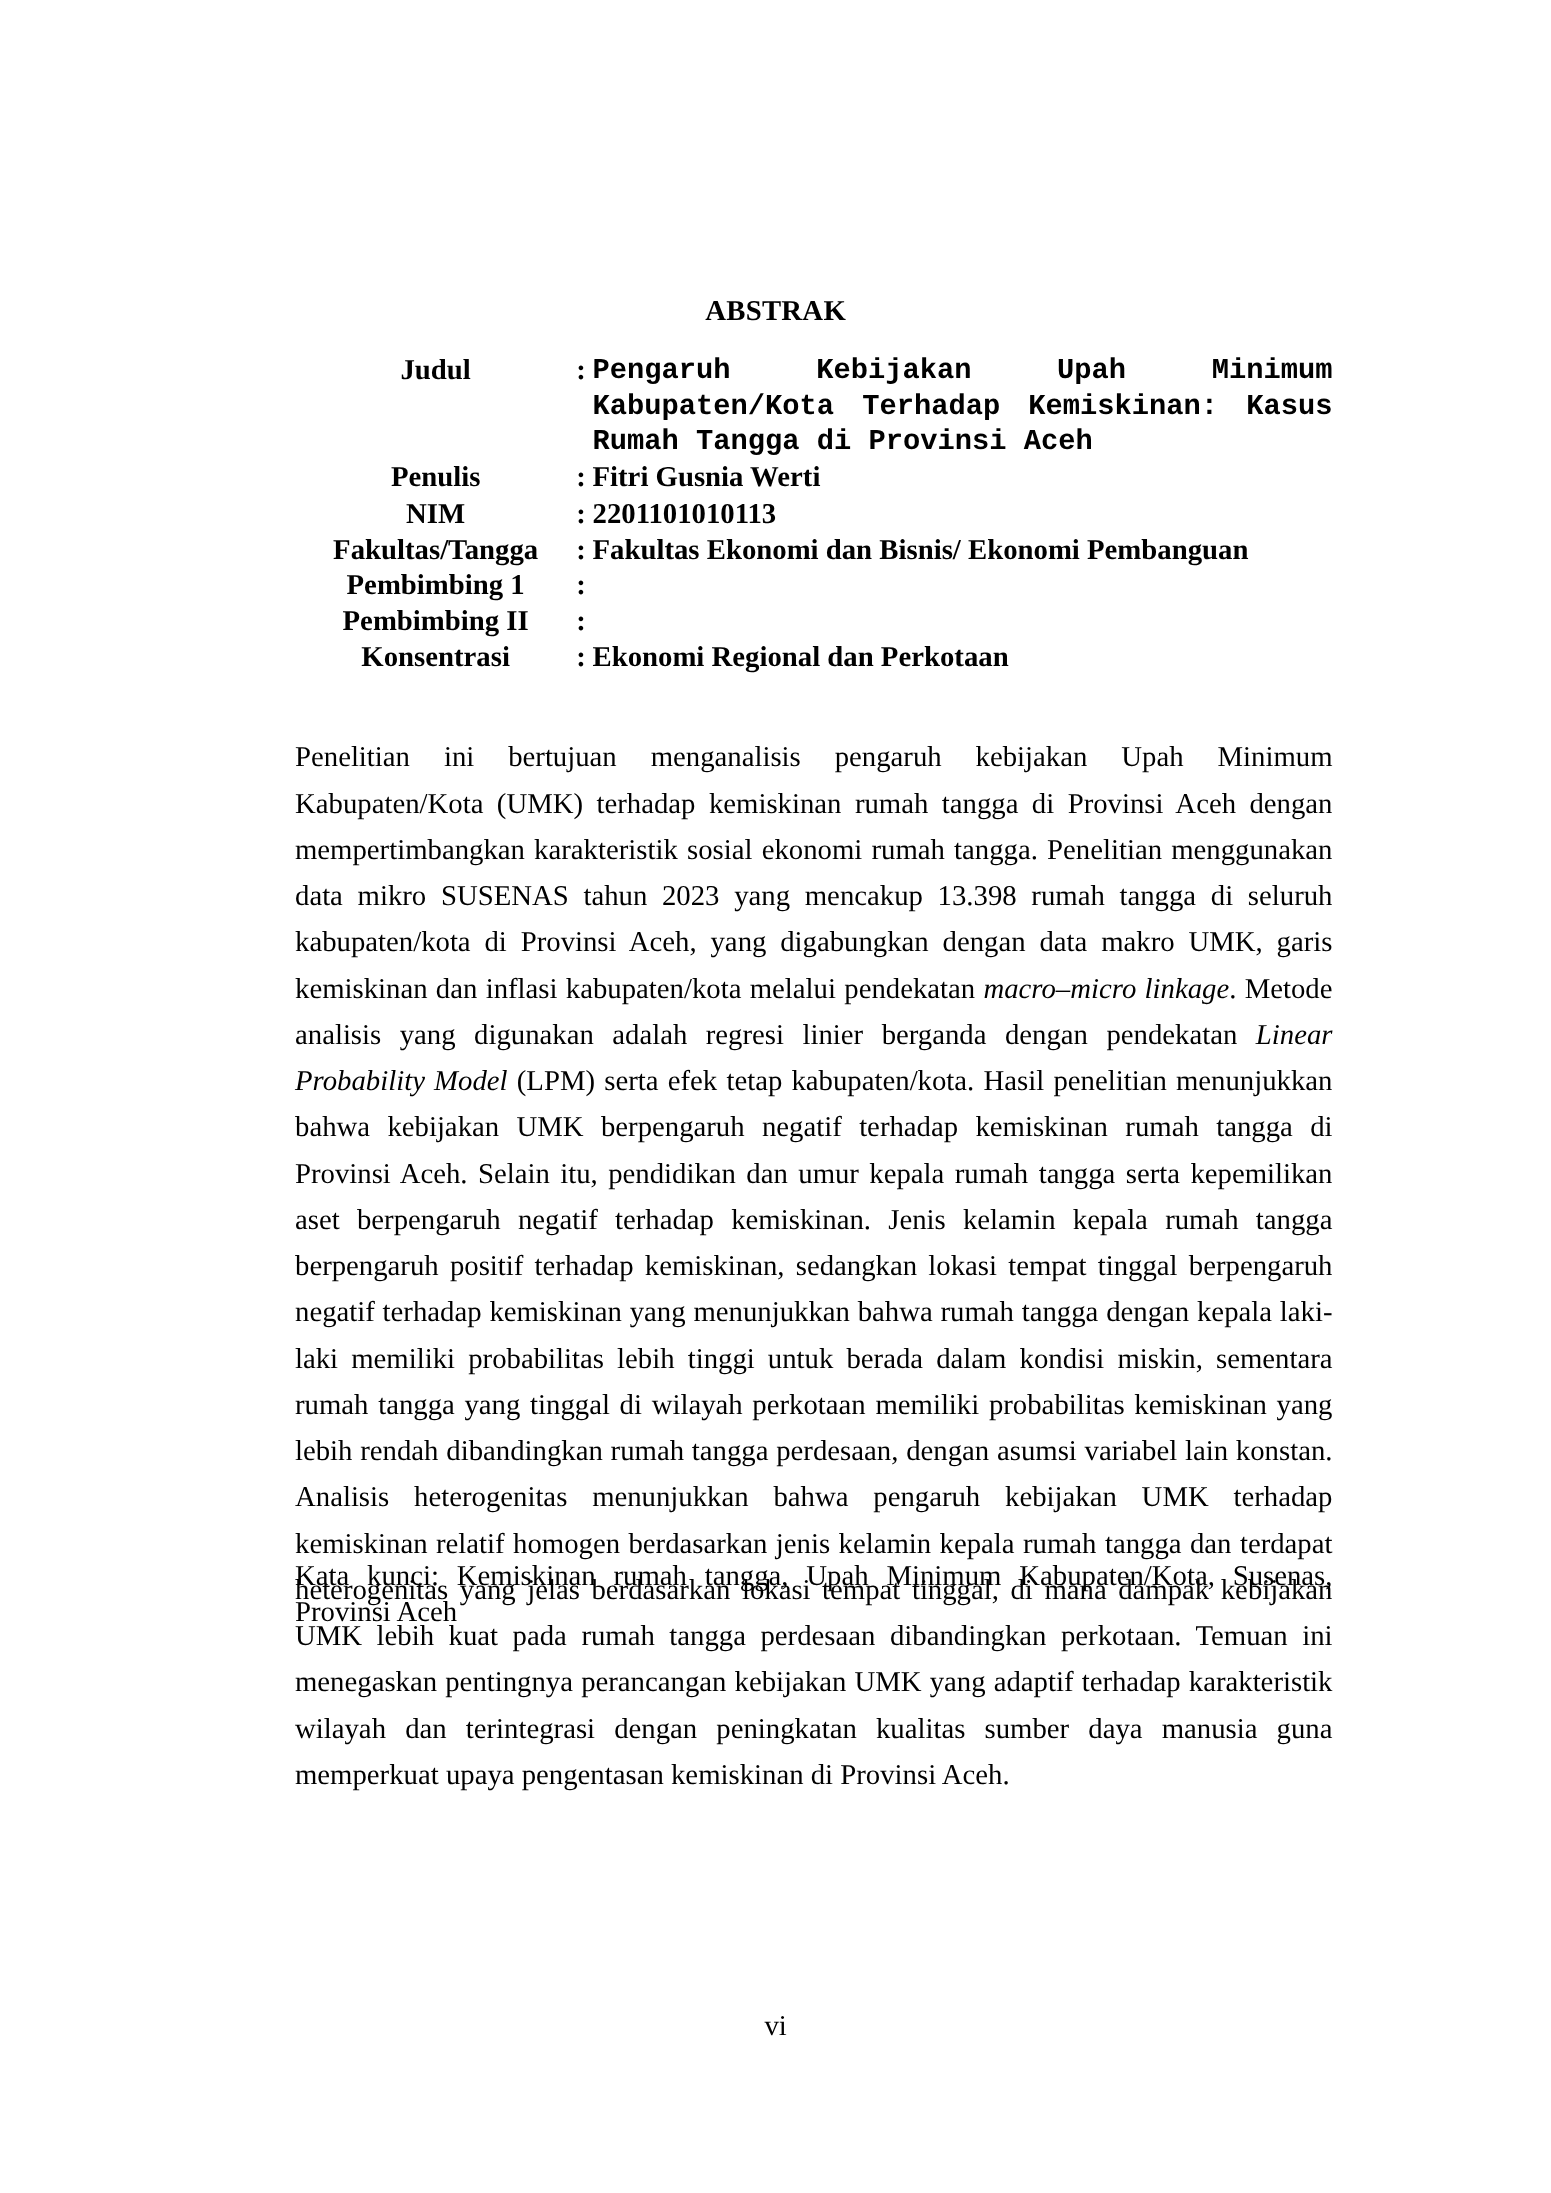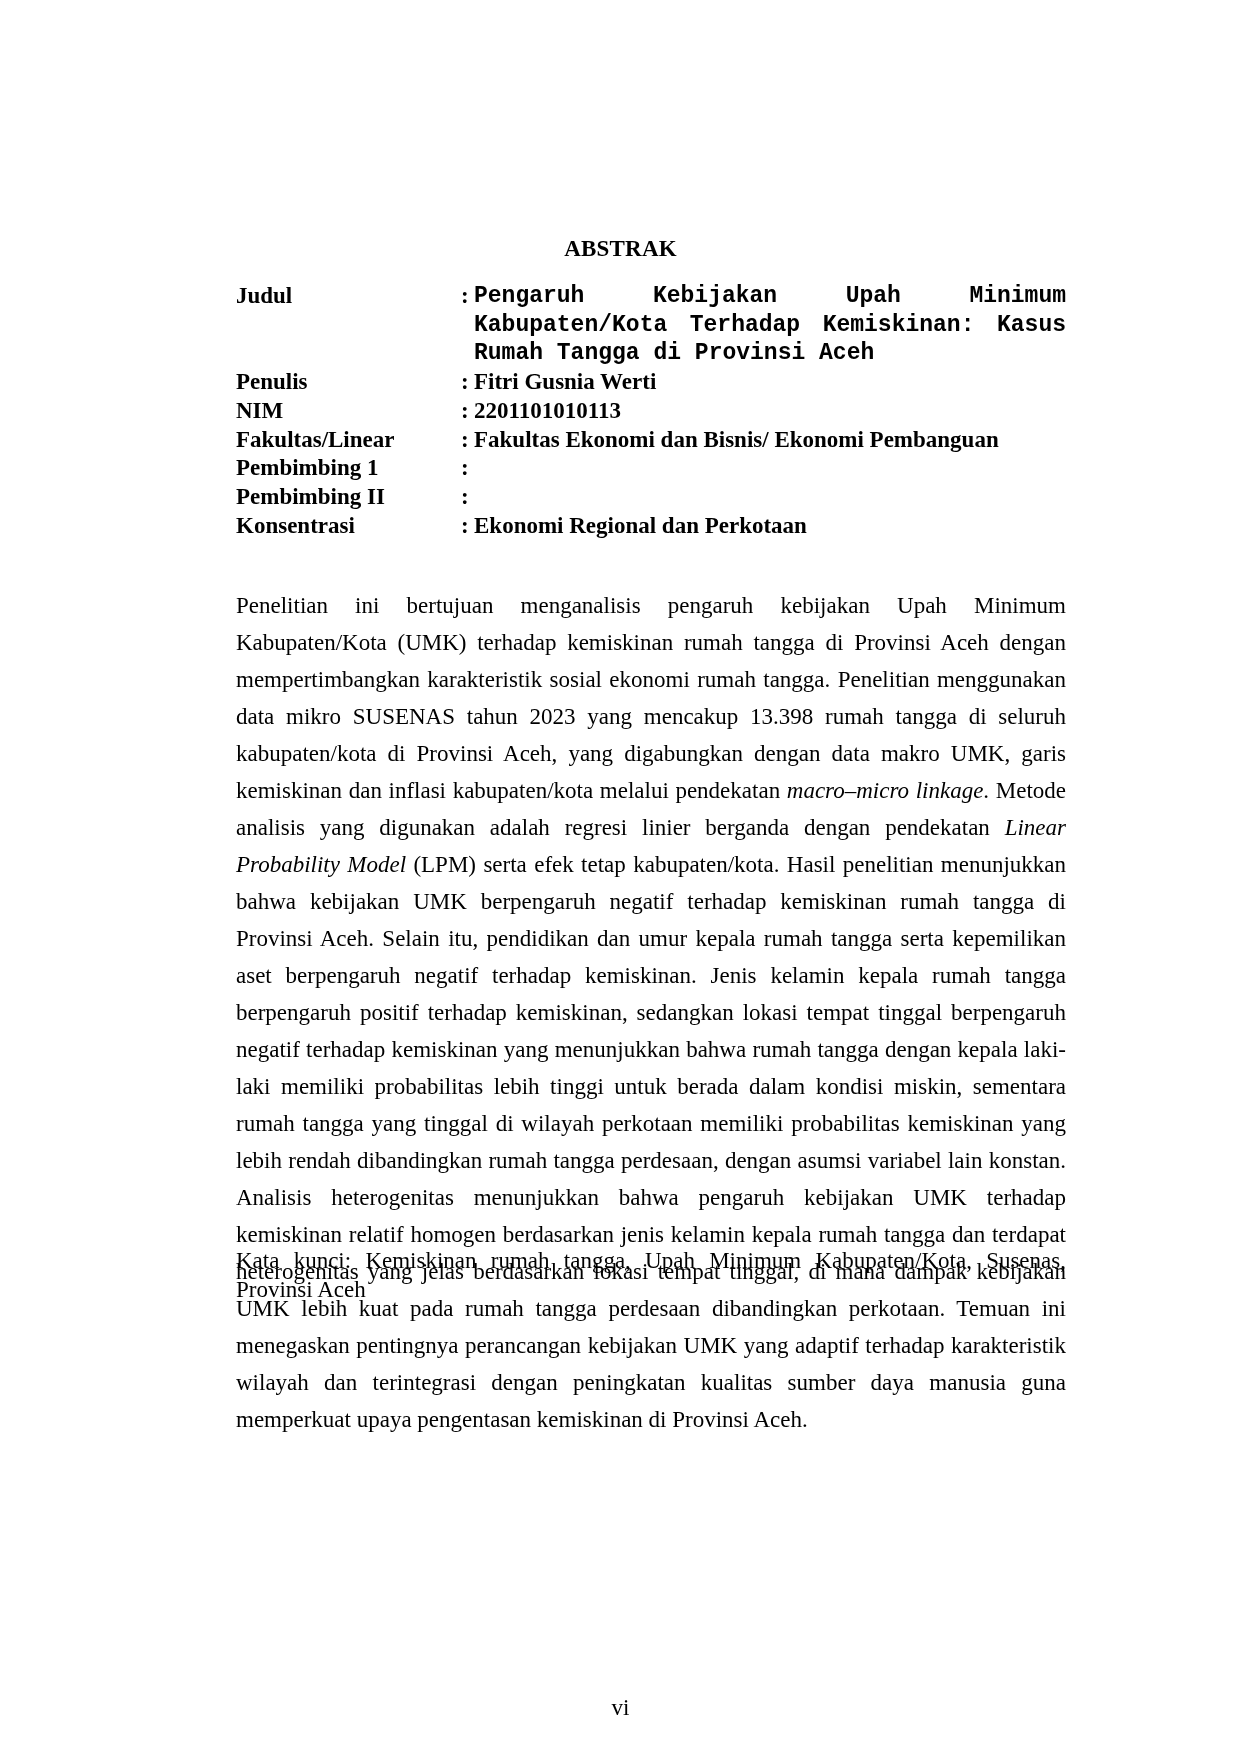--- a/index.html
+++ b/index.html
@@ -24,21 +24,21 @@
     .meta {
       position: absolute;
       top: 282px;
       left: 236px;
       width: 830px;
       font-weight: bold;
       font-size: 23px;
       line-height: 28.7px;
     }
     .meta-row { display: flex; }
-    .meta-label { width: 225px; flex: none; }
+    .meta-label { width: 225px; flex: none; text-align: center; }
     .meta-colon { width: 13px; flex: none; }
     .meta-value { flex: 1; text-align: justify; text-align-last: left; }
     .meta-value.justify-multi { text-align: justify; font-family: Liberation Mono, monospace; }
     .abstract {
       position: absolute;
       top: 587px;
       left: 236px;
       width: 830px;
       font-size: 23px;
       line-height: 37px;
@@ -51,21 +51,21 @@
       left: 236px;
       width: 830px;
       font-size: 23px;
       font-weight: normal;
       line-height: 28.7px;
       text-align: justify;
       margin: 0;
     }
     .page-number {
       position: absolute;
-      top: 1695px;
+      top: 1608px;
       left: 0; width: 1241px;
       text-align: center;
       font-size: 23px;
     }
     em { font-style: italic; }
   </style>
 </head>
 <body>
 
 <div class="page">
@@ -82,21 +82,21 @@
       <span class="meta-label">Penulis</span>
       <span class="meta-colon">:</span>
       <span class="meta-value">Fitri Gusnia Werti</span>
     </div>
     <div class="meta-row">
       <span class="meta-label">NIM</span>
       <span class="meta-colon">:</span>
       <span class="meta-value">2201101010113</span>
     </div>
     <div class="meta-row">
-      <span class="meta-label">Fakultas/Linear</span>
+      <span class="meta-label">Fakultas/Tangga</span>
       <span class="meta-colon">:</span>
       <span class="meta-value">Fakultas Ekonomi dan Bisnis/ Ekonomi Pembanguan</span>
     </div>
     <div class="meta-row">
       <span class="meta-label">Pembimbing 1</span>
       <span class="meta-colon">:</span>
     </div>
     <div class="meta-row">
       <span class="meta-label">Pembimbing II</span>
       <span class="meta-colon">:</span>

